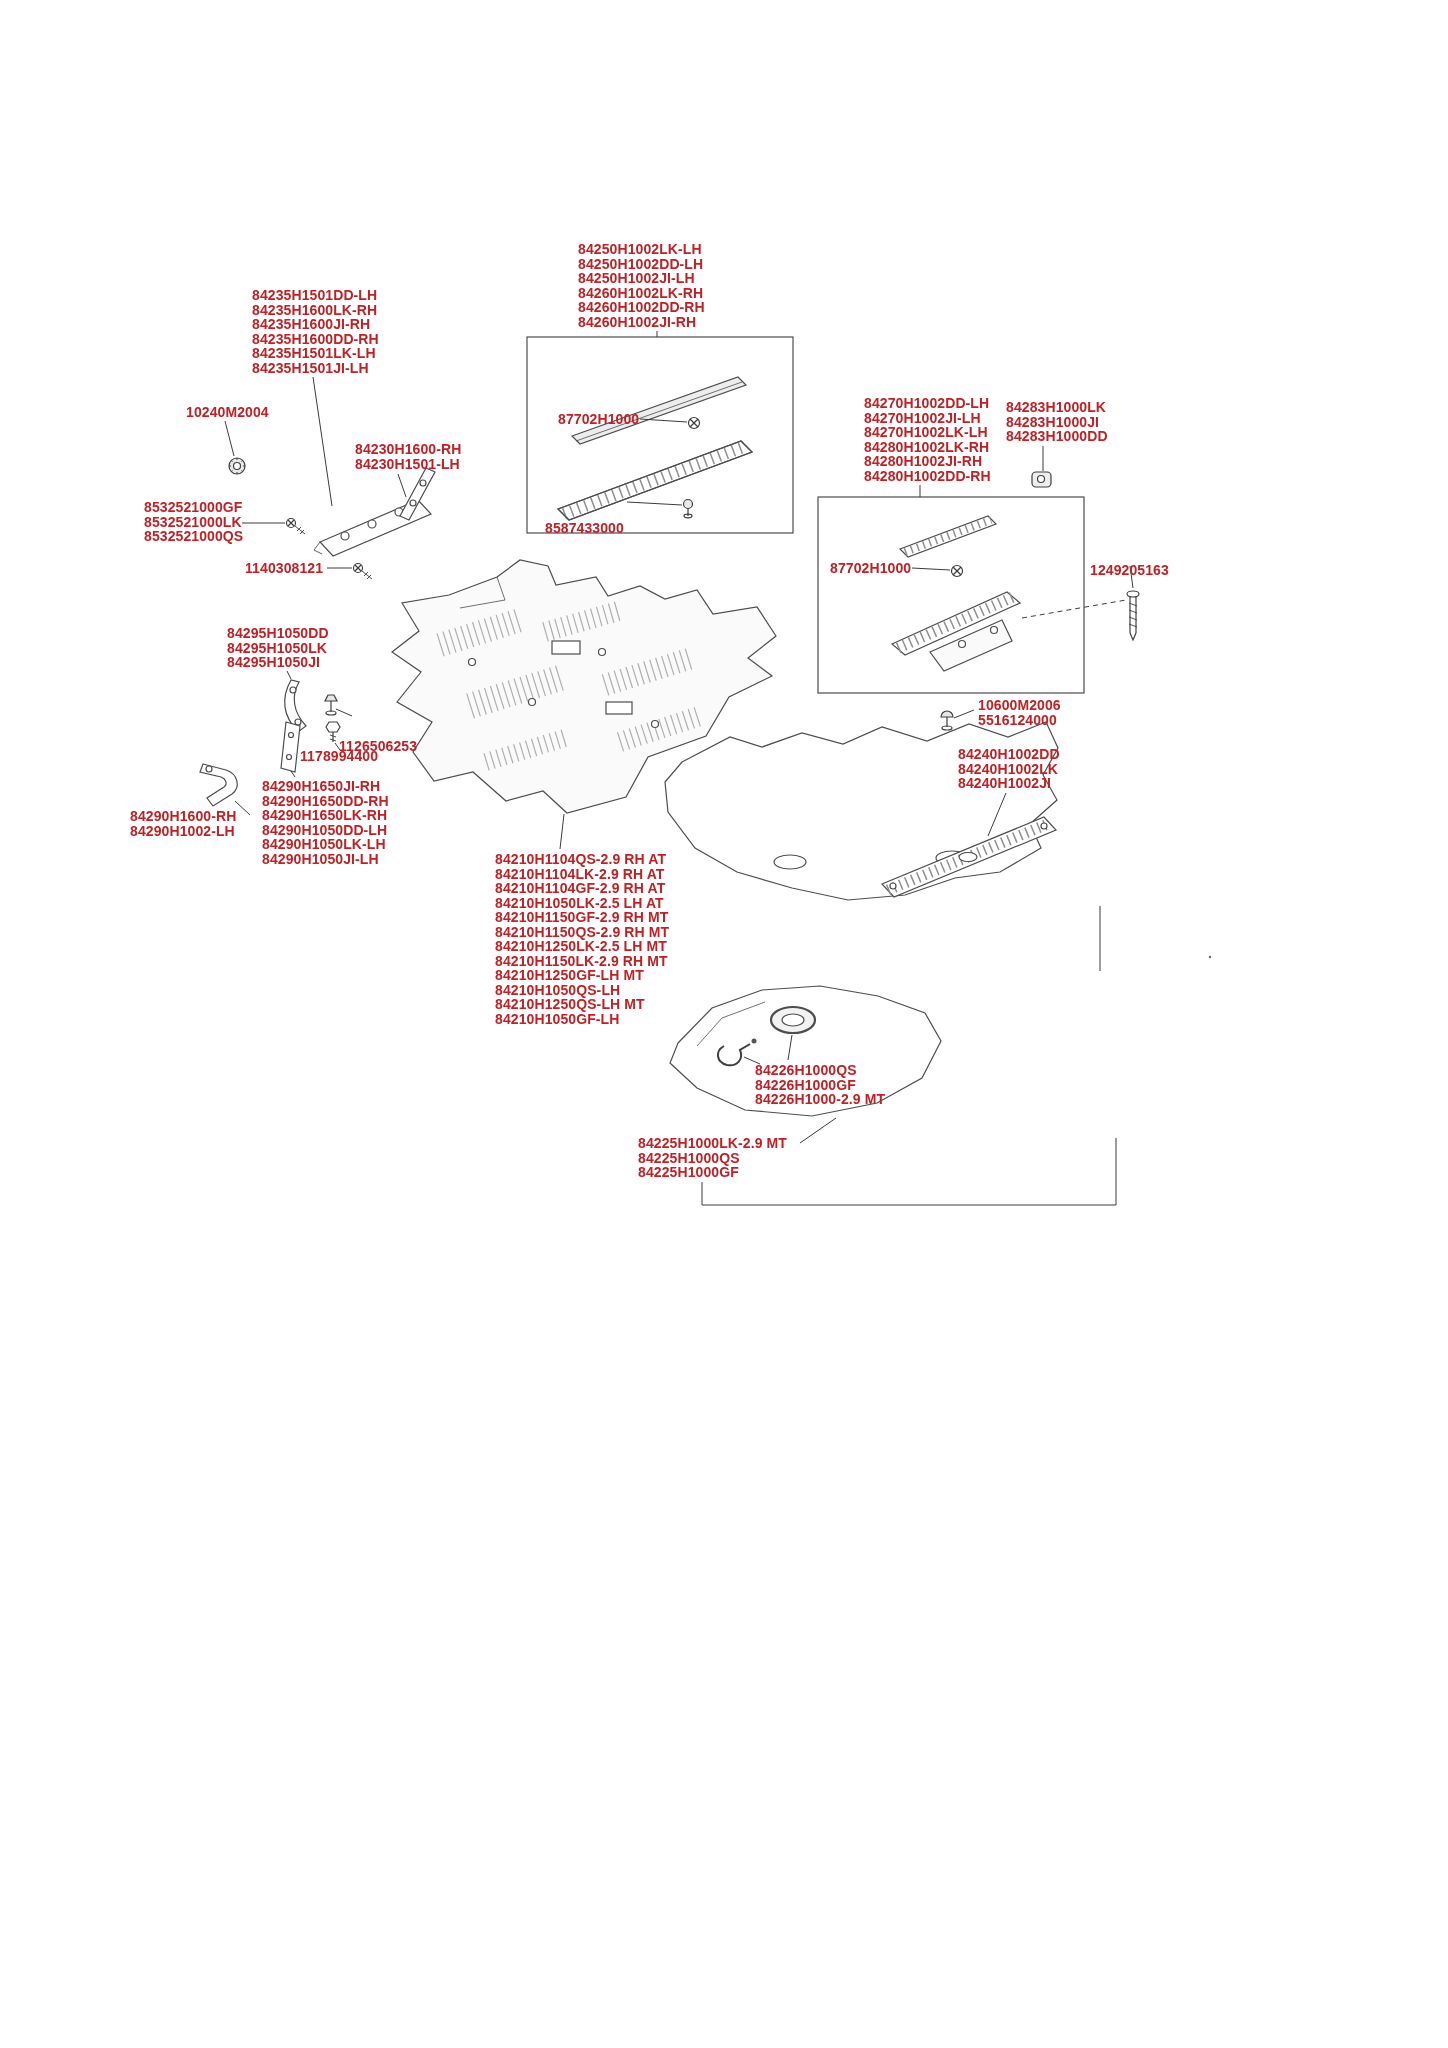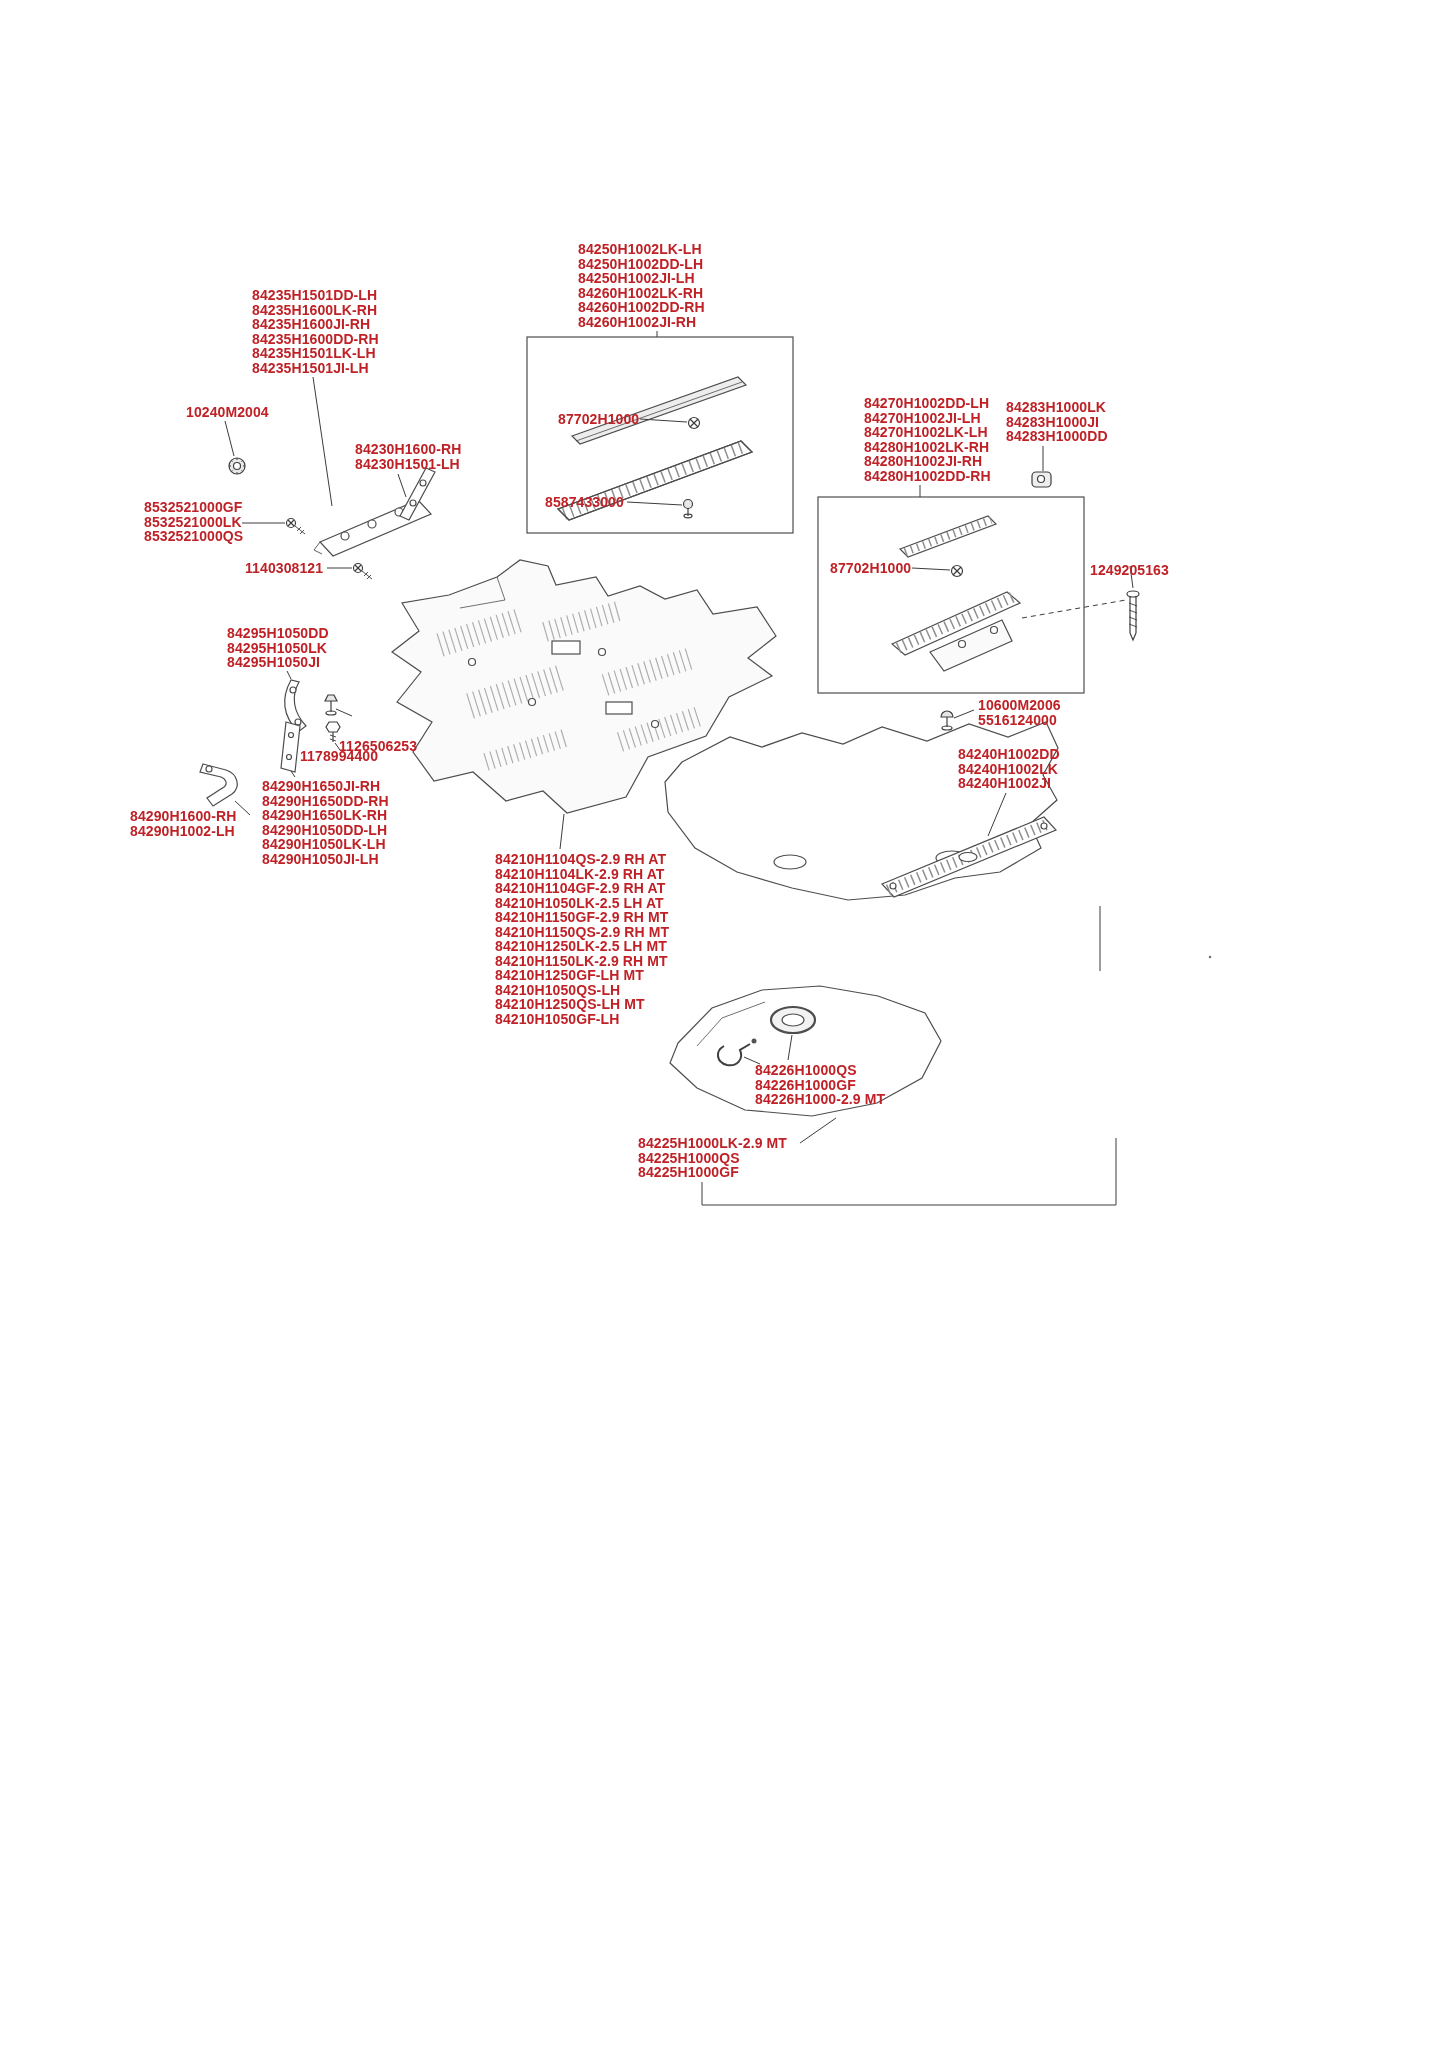--- a/index.html
+++ b/index.html
@@ -234,21 +234,21 @@
   <div class="label" style="left:252px; top:288px;">84235H1501DD-LH
 84235H1600LK-RH
 84235H1600JI-RH
 84235H1600DD-RH
 84235H1501LK-LH
 84235H1501JI-LH</div>
   <div class="label" style="left:186px; top:405px;">10240M2004</div>
   <div class="label" style="left:355px; top:442px;">84230H1600-RH
 84230H1501-LH</div>
   <div class="label" style="left:558px; top:412px;">87702H1000</div>
-  <div class="label" style="left:545px; top:495px;">8587433000</div>
+  <div class="label" style="left:545px; top:521px;">8587433000</div>
   <div class="label" style="left:864px; top:396px;">84270H1002DD-LH
 84270H1002JI-LH
 84270H1002LK-LH
 84280H1002LK-RH
 84280H1002JI-RH
 84280H1002DD-RH</div>
   <div class="label" style="left:1006px; top:400px;">84283H1000LK
 84283H1000JI
 84283H1000DD</div>
   <div class="label" style="left:144px; top:500px;">8532521000GF

